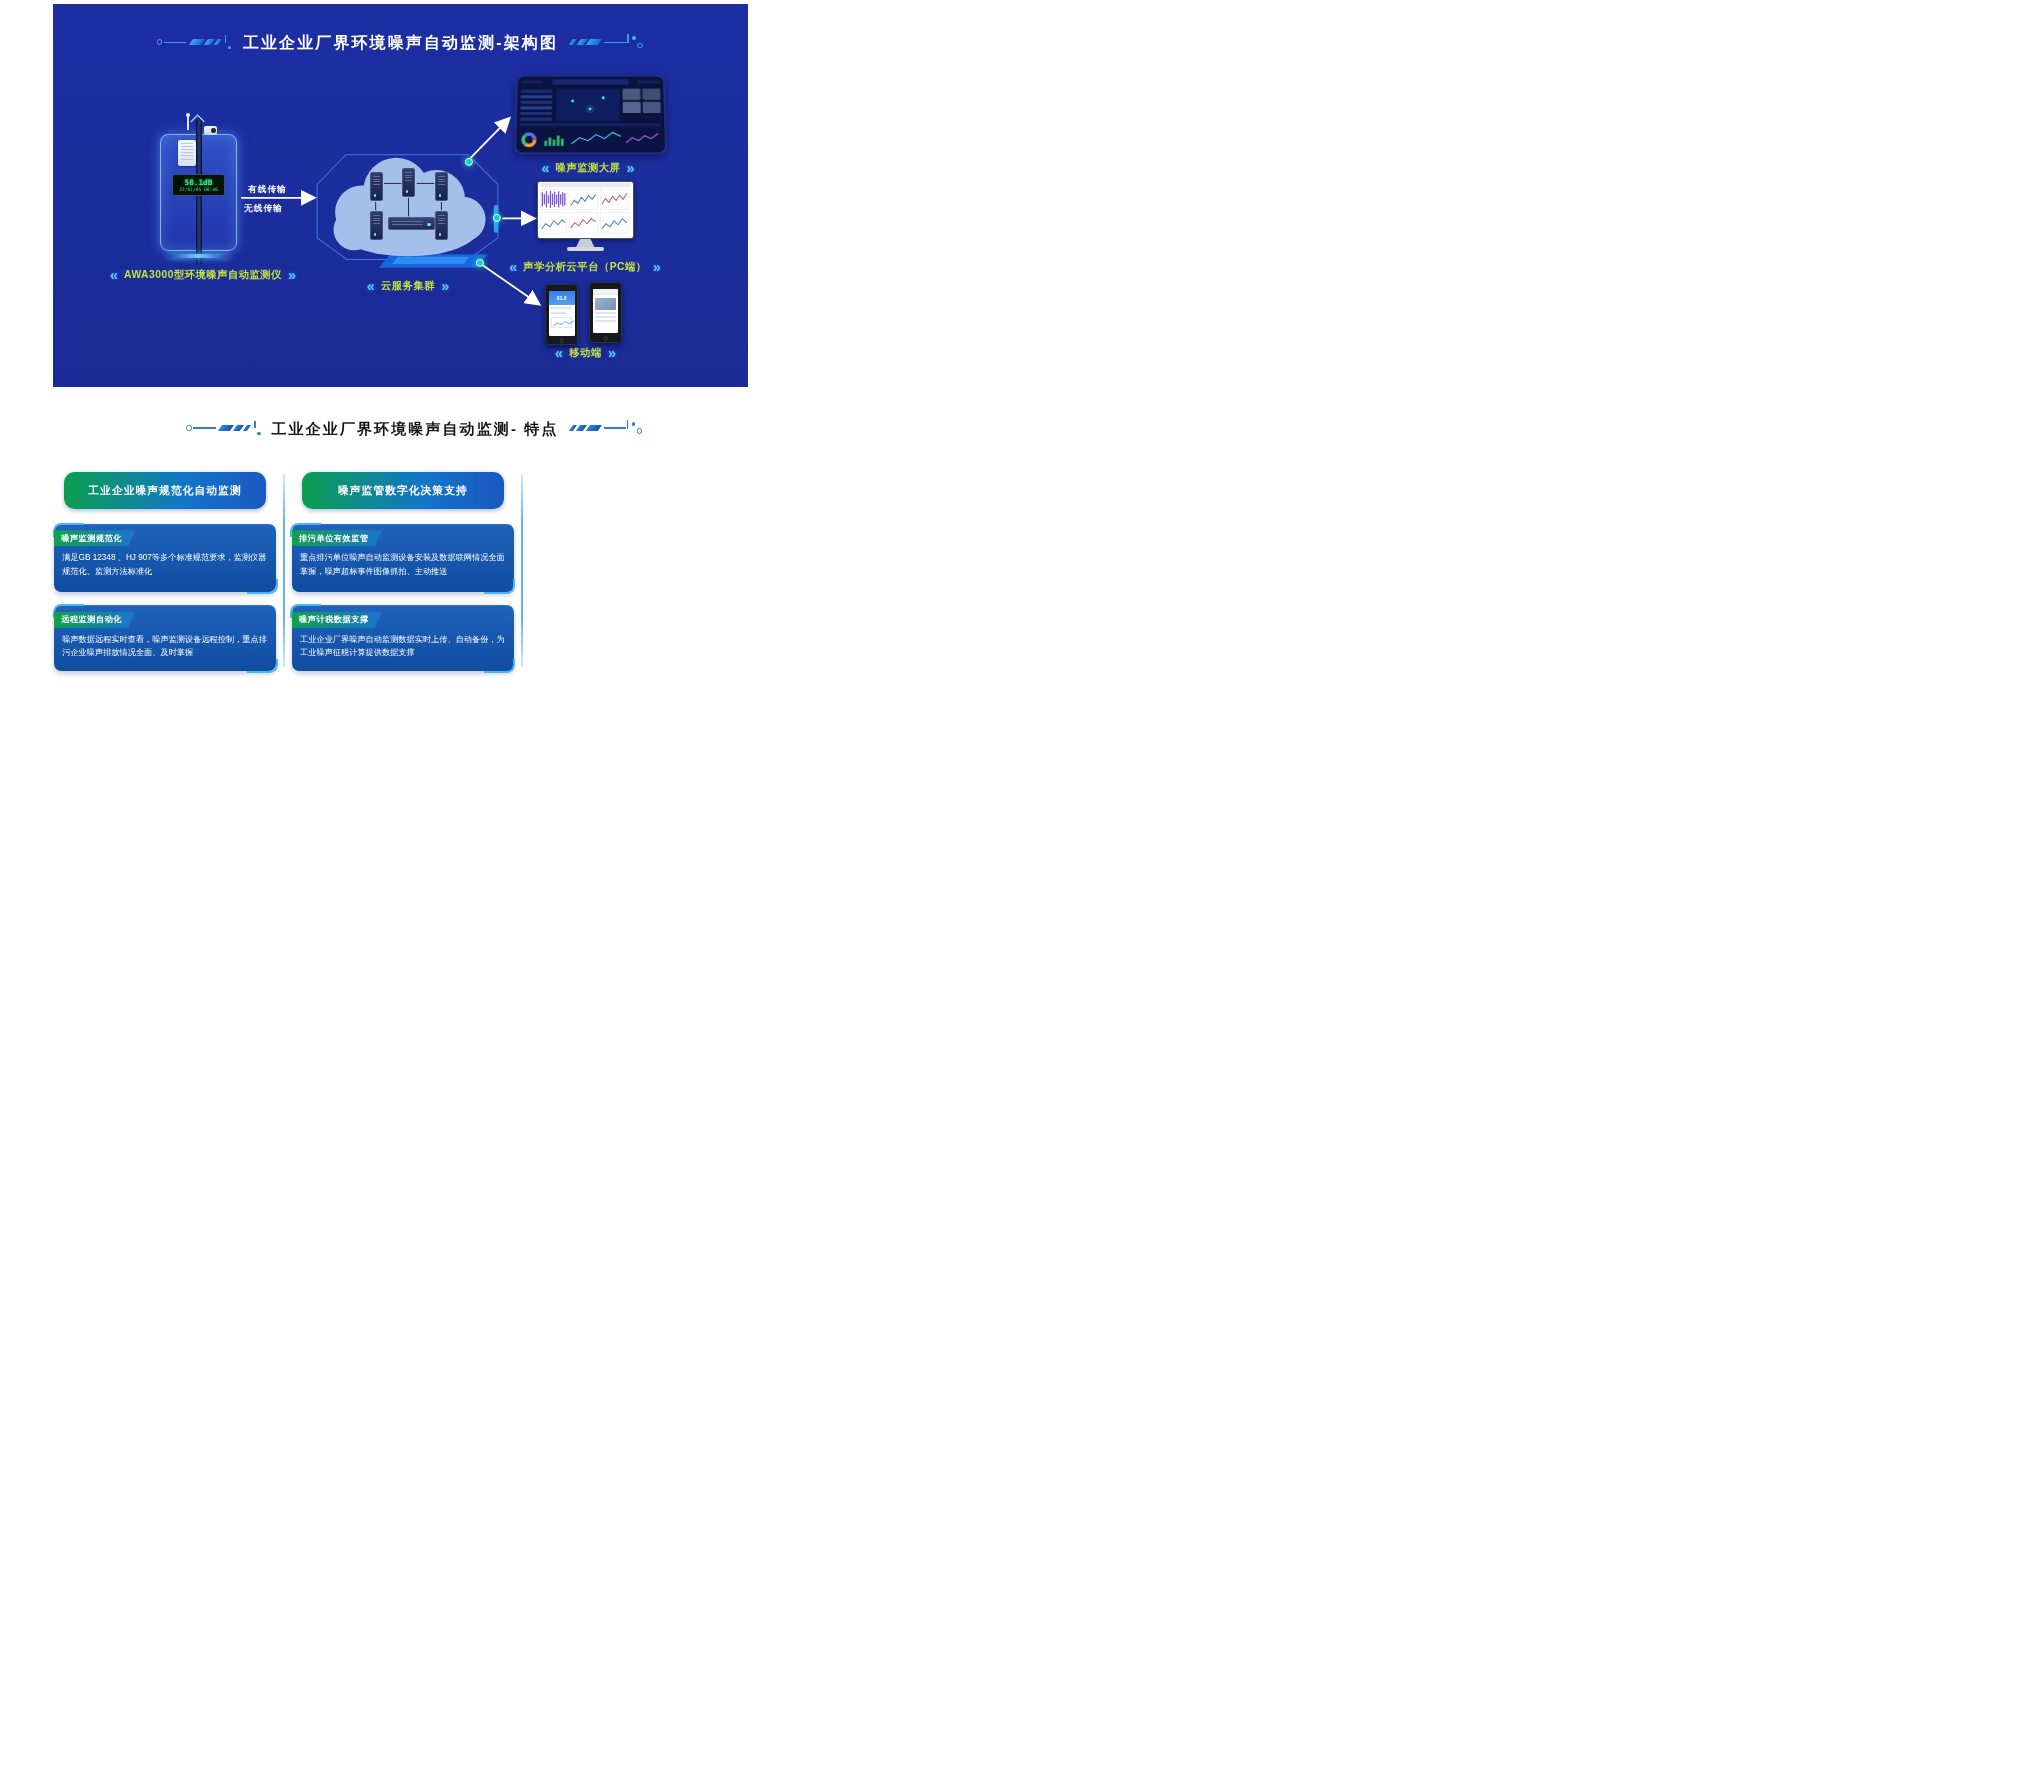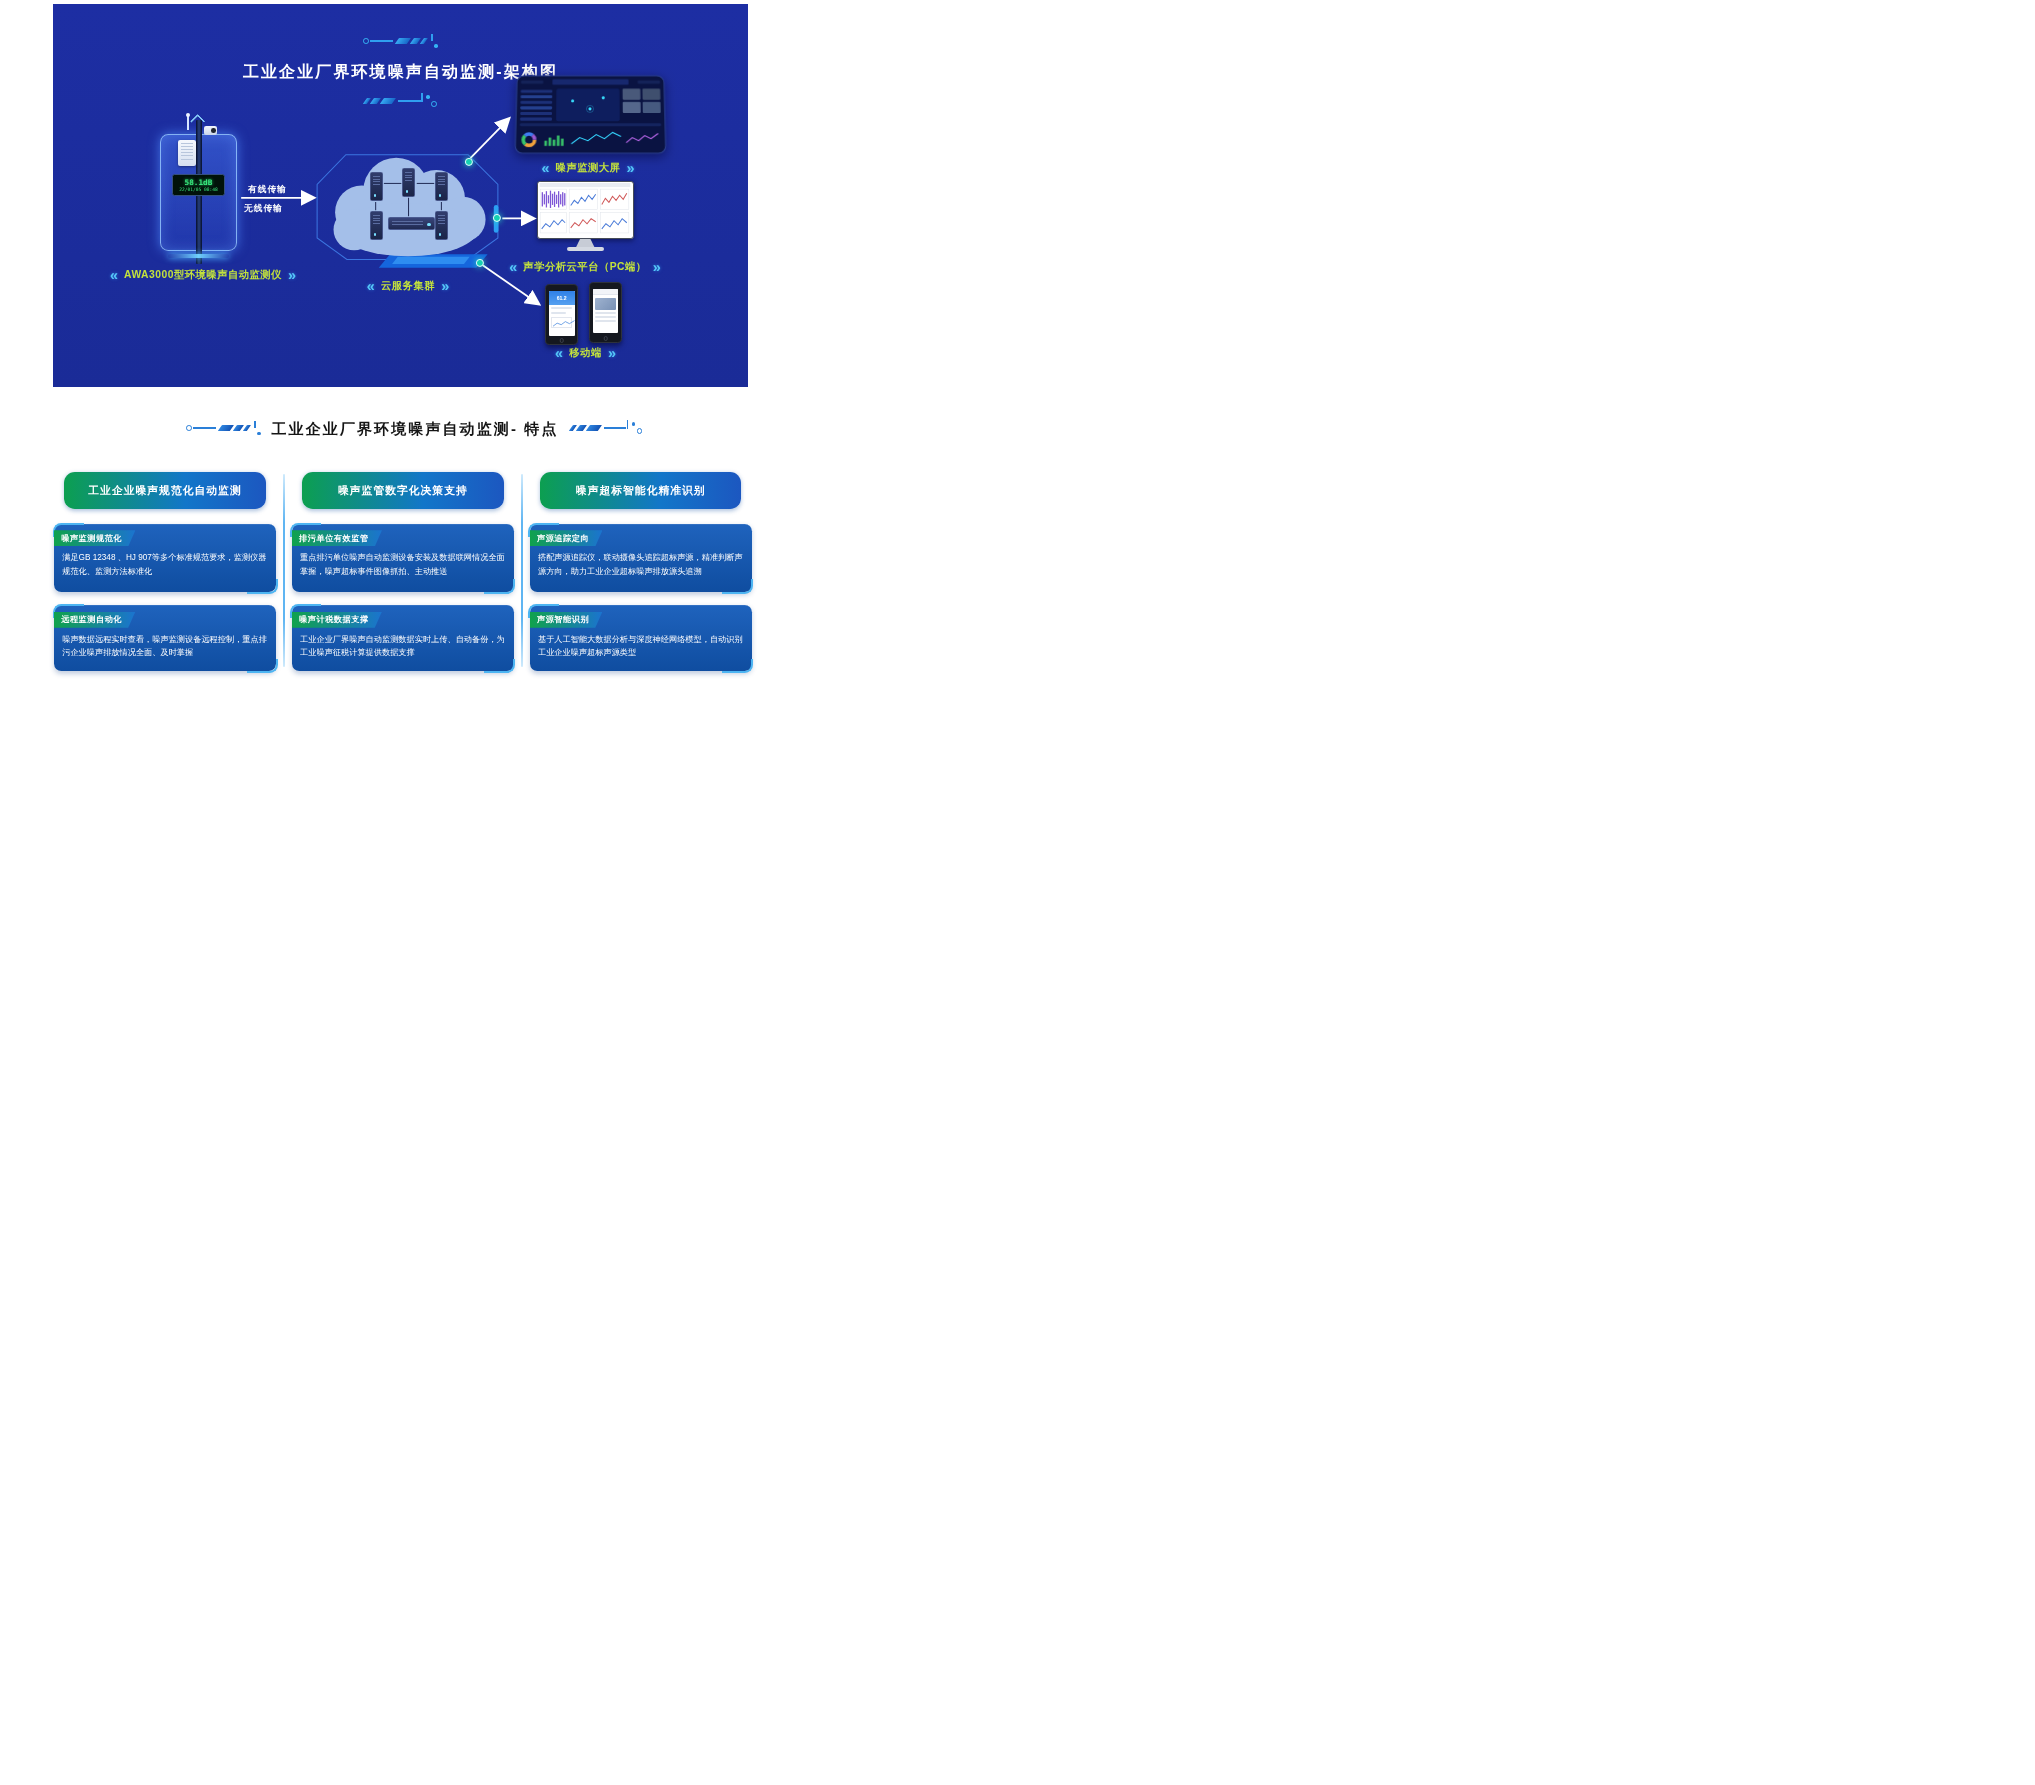--- a/index.html
+++ b/index.html
@@ -5,21 +5,21 @@
   * { margin:0; padding:0; box-sizing:border-box; }
   html,body { background:#ffffff; }
   body { font-family:"Liberation Sans","DejaVu Sans",sans-serif; }
   .page { position:relative; width:814px; height:714px; background:#fff; overflow:hidden; }
 
   
   .arch-panel { position:absolute; left:53px; top:4.1px; width:695px; height:383px;
                 background:linear-gradient(180deg,#1d2ea3,#1a2b97); }
   .arch-panel .abs { position:absolute; }
 
-  .title-row { position:absolute; left:0; width:100%; display:flex; justify-content:center; align-items:center; gap:10.3px;flex-direction:column; }
+  .title-row { position:absolute; left:0; width:100%; display:flex; justify-content:center; align-items:center; gap:10.3px; }
   .arch-title-row { top:29px; }
   .arch-title { color:#ffffff; font-size:16px; font-weight:bold; letter-spacing:2.1px; }
 
   
   .deco { position:relative; width:77px; height:18.5px; }
   .deco .d { position:absolute; }
   .deco .bar { background:linear-gradient(90deg,#36aaf2,#1766c8); transform:skewX(-35deg); border-radius:0.5px; }
   .deco .line { height:1.5px; background:#2f9ff0; }
   .deco .vline { width:1.5px; background:#2f9ff0; }
   .deco .dot { width:3.6px; height:3.6px; border-radius:50%; background:#35b4f5; }
@@ -404,27 +404,16 @@
         <div class="fbody">重点排污单位噪声自动监测设备安装及数据联网情况全面掌握，噪声超标事件图像抓拍、主动推送</div>
       </div>
       <div class="fcard">
         <span class="ftag">噪声计税数据支撑</span>
         <div class="fbody">工业企业厂界噪声自动监测数据实时上传、自动备份，为工业噪声征税计算提供数据支撑</div>
       </div>
     </div>
 
     <div class="fdivider"></div>
 
-    <div class="fcol">
-      <div class="fheader">噪声超标智能化精准识别</div>
-      <div class="fcard">
-        <span class="ftag">声源追踪定向</span>
-        <div class="fbody">搭配声源追踪仪，联动摄像头追踪超标声源，精准判断声源方向，助力工业企业超标噪声排放源头追溯</div>
-      </div>
-      <div class="fcard">
-        <span class="ftag">声源智能识别</span>
-        <div class="fbody">基于人工智能大数据分析与深度神经网络模型，自动识别工业企业噪声超标声源类型</div>
-      </div>
-    </div>
 
   </div>
 </div>
 
 
 </body></html>

